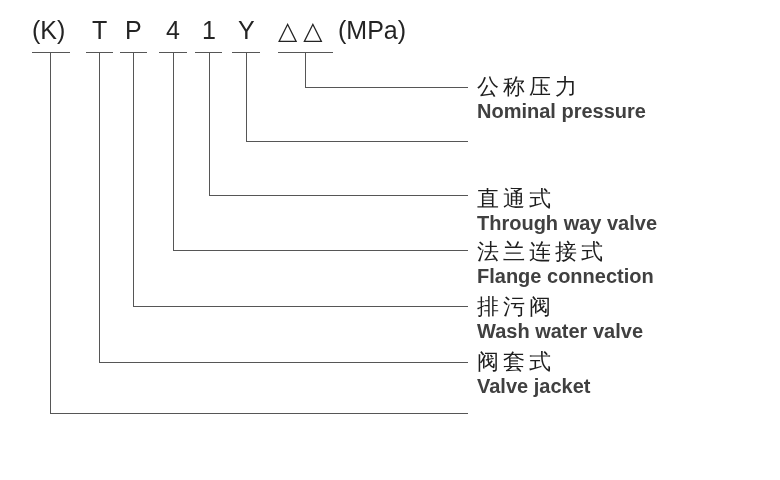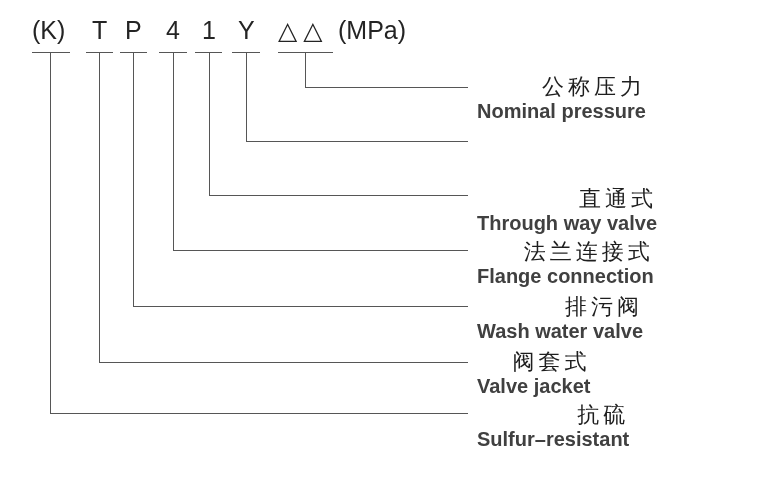--- a/index.html
+++ b/index.html
@@ -8,21 +8,21 @@
     font-family:"Liberation Sans","DejaVu Sans",sans-serif;color:#222222;
     overflow:hidden;
   }
   .sym{position:absolute;top:18px;font-size:25px;line-height:25px;color:#242424;white-space:pre;}
   .sym.tri{letter-spacing:6px;}
   .line{position:absolute;background:#565656;}
   .tick{top:52px;height:1px;}
   .vline{width:1px;}
   .hline{height:1px;}
   .label{position:absolute;left:477px;}
-  .zh{font-size:22px;line-height:26px;letter-spacing:4px;color:#1e1e1e;white-space:pre;text-align:right;}
+  .zh{font-size:22px;line-height:26px;letter-spacing:4px;color:#1e1e1e;white-space:pre;}
   .en{font-size:20px;line-height:22px;letter-spacing:0;color:#404040;white-space:pre;font-weight:bold;}
 </style>
 </head>
 <body>
 
 <div class="canvas">
 
   <span class="sym" style="left:32px">(K)</span>
   <span class="sym" style="left:92px">T</span>
   <span class="sym" style="left:125px">P</span>
@@ -69,18 +69,14 @@
     <div class="en">Flange connection</div>
   </div>
   <div class="label" style="top:294px">
     <div class="zh">排污阀</div>
     <div class="en">Wash water valve</div>
   </div>
   <div class="label" style="top:349px">
     <div class="zh">阀套式</div>
     <div class="en">Valve jacket</div>
   </div>
-  <div class="label" style="top:402px">
-    <div class="zh">抗硫</div>
-    <div class="en">Sulfur–resistant</div>
-  </div>
 
 </div>
 
 </body></html>

